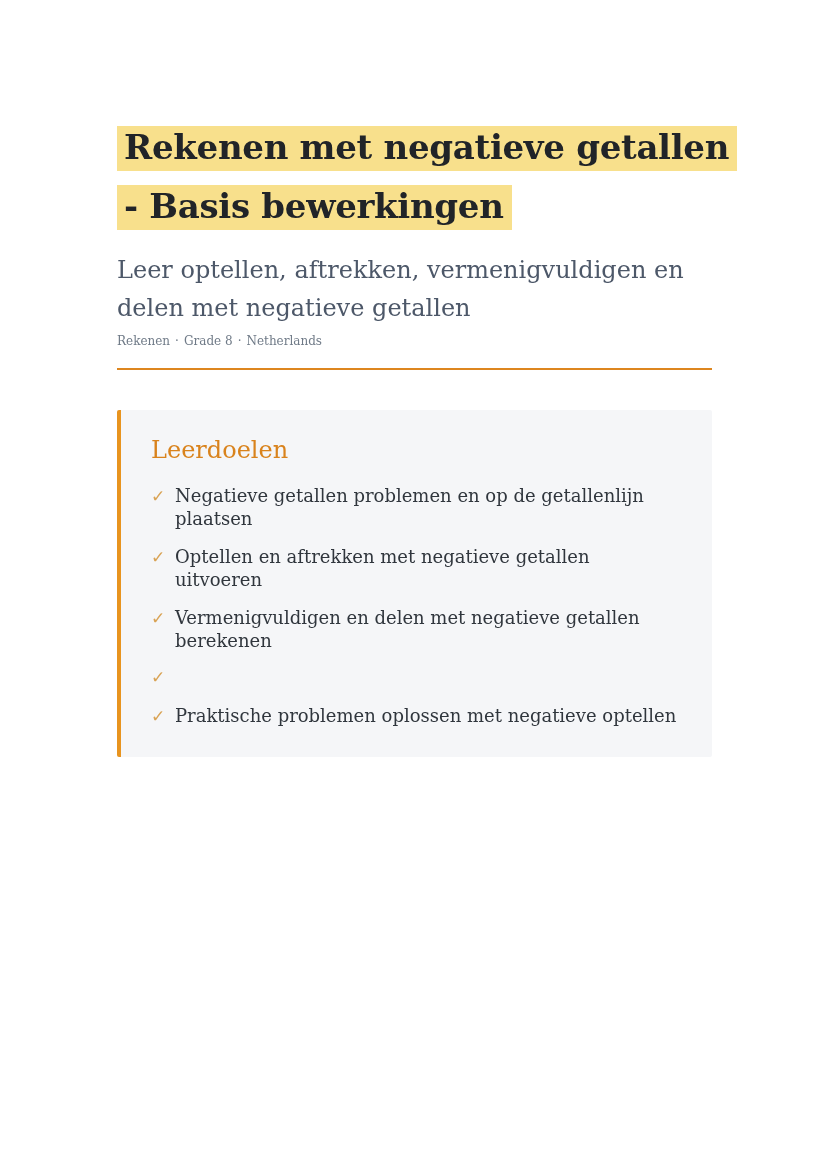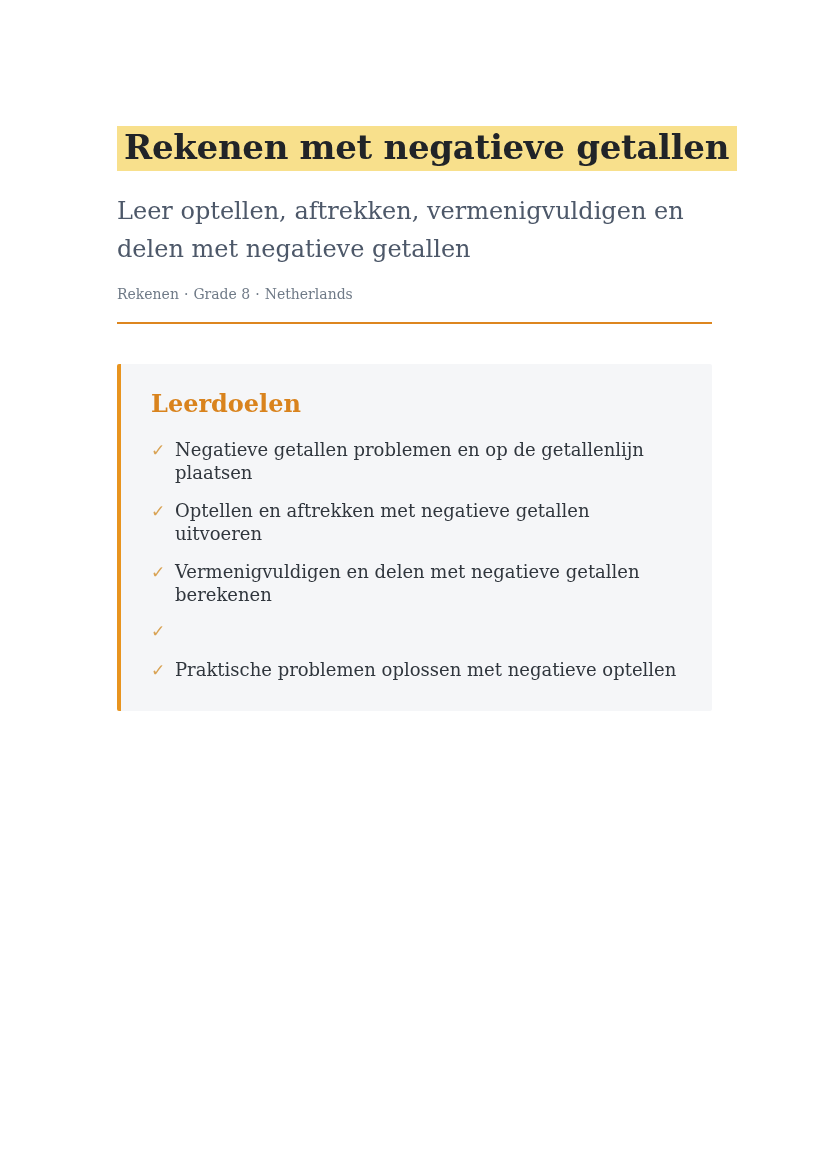--- a/index.html
+++ b/index.html
@@ -42,43 +42,43 @@
 
   .subtitle {
     margin-top: 21px;
     font-size: 24px;
     line-height: 1.6;
     color: var(--subtitle-text, #4d5869);
     font-weight: 400;
   }
 
   .meta-line {
-    margin-top: 17px;
-    font-size: 14px;
+    margin-top: 6px;
+    font-size: 12px;
     color: var(--meta-text, #6f7a87);
   }
   .meta-sep { padding: 0 5px; }
 
   .divider {
     border: none;
     border-top: 2px solid var(--accent-rule, #dd861f);
     margin-top: 20px;
   }
 
   .goals-card {
     margin-top: 40px;
     background: var(--card-background, #f5f6f8);
     border-left: 4px solid var(--card-border, #e8941f);
     border-radius: 2px;
     padding: 25px 30px 15px 30px;
   }
 
   .goals-heading {
     font-size: 24px;
-    font-weight: 700;
+    font-weight: 400;
     color: var(--card-heading, #d9831d);
     line-height: 1.25;
   }
 
   .goals-list {
     list-style: none;
     margin-top: 19px;
   }
 
   .goal-item {
@@ -99,20 +99,23 @@
 </style>
 </head>
 <body>
 
 <div class="page">
   <div class="content">
 
     <h1 class="title">
       <div class="title-line-wrap">
         <span class="title-line">Rekenen met negatieve getallen</span>
+      </div>
+      <div class="title-line-wrap">
+        <span class="title-line">- Basis bewerkingen</span>
       </div>
     </h1>
 
     <p class="subtitle">Leer optellen, aftrekken, vermenigvuldigen en delen met negatieve getallen</p>
 
     <div class="meta-line">
       <span>Rekenen</span><span class="meta-sep">·</span><span>Grade 8</span><span class="meta-sep">·</span><span>Netherlands</span>
     </div>
 
     <hr class="divider">

